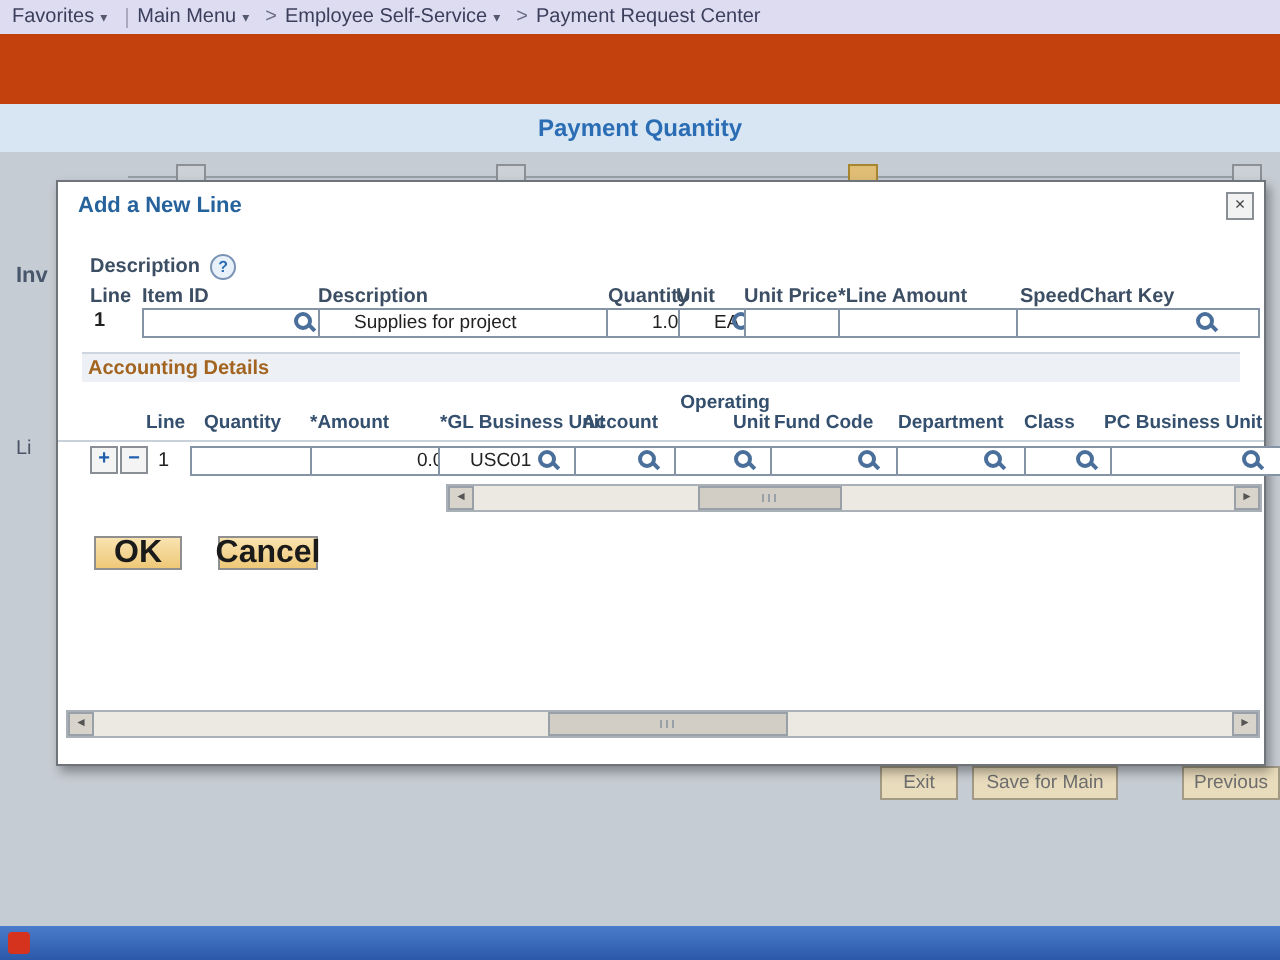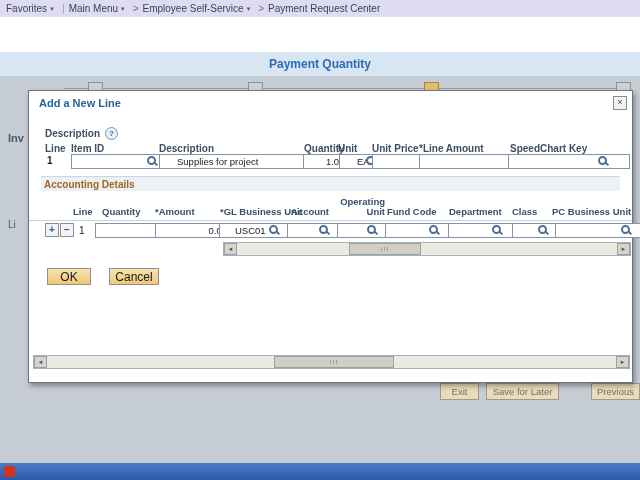--- a/index.html
+++ b/index.html
@@ -1,17 +1,17 @@
 <!DOCTYPE html>
 <html><head>
 <meta charset="utf-8">
 <style>
   html,body{margin:0;padding:0;background:#888;}
   .screen{position:relative;width:640px;height:480px;overflow:hidden;
-    font-family:"Liberation Sans",sans-serif;background:#ffffff;}
+    font-family:"Liberation Sans",sans-serif;background:#c2410c;}
 
   
   .crumbbar{position:absolute;top:0;left:0;right:0;height:17px;background:#dddcf1;
     display:flex;align-items:center;padding:0 6px;font-size:10px;color:#3c3f5c;}
   .crumb-item{display:flex;align-items:center;gap:3px;margin-right:4px;cursor:pointer;white-space:nowrap;}
   .caret{font-size:7px;color:#55586e;}
   .vbar{width:1px;height:10px;background:#a9a9c0;margin:0 5px;}
   .crumb-arrow{color:#6a6d85;margin:0 4px;font-size:10px;}
 
   
@@ -79,22 +79,22 @@
 
   .scroll{position:absolute;background:#ece9e2;border:1px solid #aab0b8;}
   .s-arrow{position:absolute;top:0;bottom:0;width:11px;background:#d8d4cb;border:1px solid #9aa0a8;
     font-size:6px;color:#555;display:flex;align-items:center;justify-content:center;cursor:pointer;}
   .s-left{left:0;} .s-right{right:0;}
   .thumb{position:absolute;top:0;bottom:0;background:#d2cec5;border:1px solid #9aa0a8;cursor:grab;}
   .thumb::after{content:"";position:absolute;left:50%;top:3px;bottom:3px;width:9px;margin-left:-4px;
     background:repeating-linear-gradient(90deg,#9aa0a8 0 1px,transparent 1px 3px);}
 
   .btn{position:absolute;height:17px;background:linear-gradient(#f9e3b0,#eec878);
-    border:1px solid #8f8f8f;font-size:12px;color:#1a1a1a;font-family:inherit;
-    display:flex;align-items:center;justify-content:center;cursor:pointer;}
+    border:1px solid #8f8f8f;font-size:16px;color:#1a1a1a;font-family:inherit;
+    display:flex;align-items:center;justify-content:center;cursor:pointer;font-weight:bold;}
 
   .taskbar{position:absolute;left:0;right:0;bottom:0;height:17px;
     background:linear-gradient(#4a7ccc,#2c58a8);}
   .task-icon{position:absolute;left:4px;top:3px;width:11px;height:11px;background:#d6331f;border-radius:2px;cursor:pointer;}
 </style>
 </head>
 <body>
 
 <div class="screen">
 
@@ -126,21 +126,21 @@
 
   <div class="content">
     <div class="trainline"></div>
     <div class="stop" style="left:88px;"></div>
     <div class="stop" style="left:248px;"></div>
     <div class="stop active" style="left:424px;"></div>
     <div class="stop" style="left:616px;"></div>
     <div class="bg-frag1">Inv</div>
     <div class="bg-frag2">Li</div>
     <div class="bgbtn" style="left:440px;width:37px;">Exit</div>
-    <div class="bgbtn" style="left:486px;width:71px;">Save for Later</div>
+    <div class="bgbtn" style="left:486px;width:71px;">Save for Main</div>
     <div class="bgbtn" style="left:591px;width:47px;">Previous</div>
   </div>
 
   <div class="modal">
     <div class="modal-title">Add a New Line</div>
     <div class="modal-close">×</div>
 
     <div class="instructions">
       <b>Description</b>
       <span class="help-icon">?</span>

